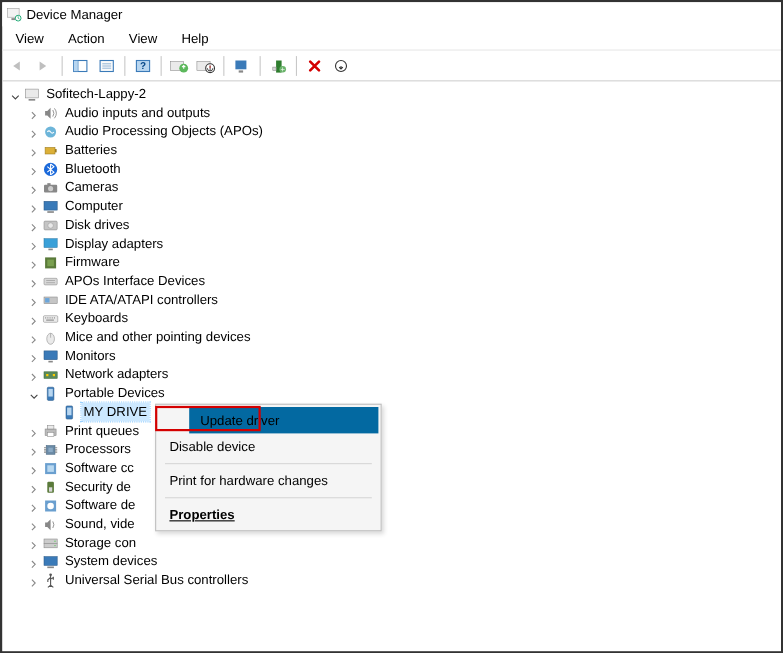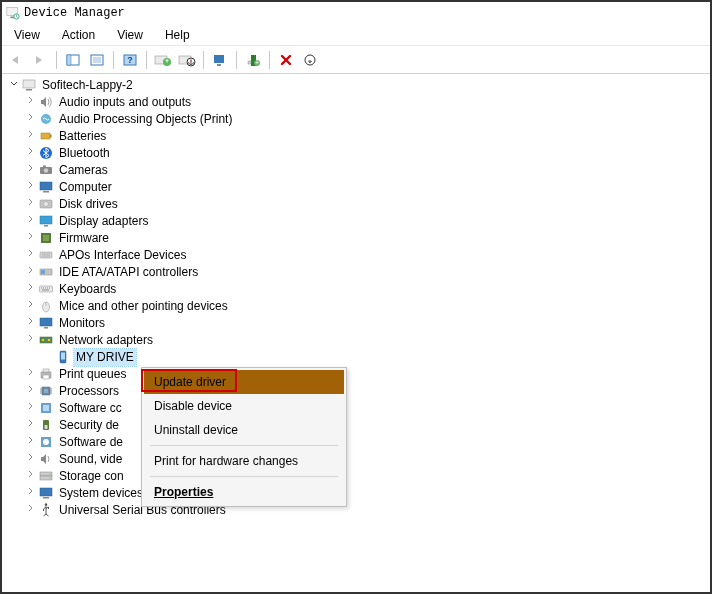--- a/index.html
+++ b/index.html
@@ -18,21 +18,21 @@
     display: flex;
     align-items: center;
     padding: 0 4px;
     gap: 4px;
     background: #fff;
   }
   .title-icon {
     width: 14px; height: 14px;
     display: inline-block;
   }
-  .title-text { font-size: 12px; font-family: Liberation Mono, monospace; }
+  .title-text { font-size: 12px; }
   .menu-bar {
     height: 22px;
     display: flex;
     align-items: center;
     padding: 0 2px;
     gap: 2px;
     border-bottom: 1px solid #e8e8e8;
   }
   .menu-item {
     padding: 2px 10px;
@@ -57,21 +57,21 @@
     background: #c8c8c8;
     margin: 0 4px;
   }
   .tree {
     padding: 3px 0 0 6px;
     line-height: 1.4;
     user-select: none;
   }
   .row {
     display: flex;
-    align-items: flex-start;
+    align-items: flex-end;
     height: 17px;
     white-space: nowrap;
   }
   .spacer { display: inline-block; }
   .chev {
     width: 12px; height: 12px;
     display: inline-flex;
     align-items: center;
     justify-content: center;
     color: #6a6a6a;
@@ -103,21 +103,22 @@
     border: 1px solid #bfbfbf;
     box-shadow: 2px 2px 4px rgba(0,0,0,0.15);
     padding: 2px;
   }
   .ctx-item {
     padding: 5px 10px;
     font-size: 12px;
     cursor: default;
   }
   .ctx-item:hover, .ctx-item.hover {
-    background: #a16207;
+    background: #0369a1;
+    margin-left: 28px;
   }
   .ctx-sep {
     height: 1px;
     background: #d6d6d6;
     margin: 3px 6px;
   }
   .ctx-bold { font-weight: bold; text-decoration: underline; }
   .highlight-box {
     position: absolute;
     left: 141px;
@@ -269,21 +270,21 @@
         <svg width="8" height="8">
           <path d="M2 1 l3 3 l-3 3" stroke="#888" stroke-width="1" fill="none"></path>
         </svg>
       </span>
       <span class="devicon">
         <svg width="16" height="16">
           <circle cx="8" cy="8" r="5" fill="#6db5d9"></circle>
           <path d="M5 8 q1.5 -2 3 0 q1.5 2 3 0" stroke="#fff" stroke-width="1" fill="none"></path>
         </svg>
       </span>
-      <span class="label">Audio Processing Objects (Print)</span>
+      <span class="label">Audio Processing Objects (APOs)</span>
     </div>
     <div class="row">
       <span class="spacer" style="width: 17px;"></span>
       <span class="chev">
         <svg width="8" height="8">
           <path d="M2 1 l3 3 l-3 3" stroke="#888" stroke-width="1" fill="none"></path>
         </svg>
       </span>
       <span class="devicon">
         <svg width="16" height="16">
@@ -473,20 +474,35 @@
         </svg>
       </span>
       <span class="devicon">
         <svg width="16" height="16">
           <rect x="2" y="5" width="12" height="6" fill="#5a8a5a" stroke="#3a6a3a" stroke-width="0.5"></rect>
           <rect x="4" y="7" width="2" height="2" fill="#fc0"></rect>
           <rect x="10" y="7" width="2" height="2" fill="#fc0"></rect>
         </svg>
       </span>
       <span class="label">Network adapters</span>
+    </div>
+    <div class="row">
+      <span class="spacer" style="width: 17px;"></span>
+      <span class="chev">
+        <svg width="8" height="8">
+          <path d="M1 3 l3 3 l3-3" stroke="#444" stroke-width="1" fill="none"></path>
+        </svg>
+      </span>
+      <span class="devicon">
+        <svg width="16" height="16">
+          <rect x="5" y="2" width="6" height="12" rx="1" fill="#3a7ab8" stroke="#2a5a88" stroke-width="0.5"></rect>
+          <rect x="6" y="3.5" width="4" height="7" fill="#b8d6f0"></rect>
+        </svg>
+      </span>
+      <span class="label">Portable Devices</span>
     </div>
     <div class="row selected">
       <span class="spacer" style="width: 34px;"></span>
       <span class="chev"></span>
       <span class="devicon">
         <svg width="16" height="16">
           <rect x="5" y="2" width="6" height="12" rx="1" fill="#3a7ab8" stroke="#2a5a88" stroke-width="0.5"></rect>
           <rect x="6" y="3.5" width="4" height="7" fill="#b8d6f0"></rect>
         </svg>
       </span>
@@ -634,20 +650,19 @@
           <circle cx="8" cy="2.5" r="1.2" fill="#555"></circle>
         </svg>
       </span>
       <span class="label">Universal Serial Bus controllers</span>
     </div>
   </div>
 
 <div class="ctx-menu">
   <div class="ctx-item hover">Update driver</div>
   <div class="ctx-item">Disable device</div>
-  <div class="ctx-item">Uninstall device</div>
   <div class="ctx-sep"></div>
   <div class="ctx-item">Print for hardware changes</div>
   <div class="ctx-sep"></div>
   <div class="ctx-item ctx-bold">Properties</div>
 </div>
 
 <div class="highlight-box"></div>
 
 </body></html>

